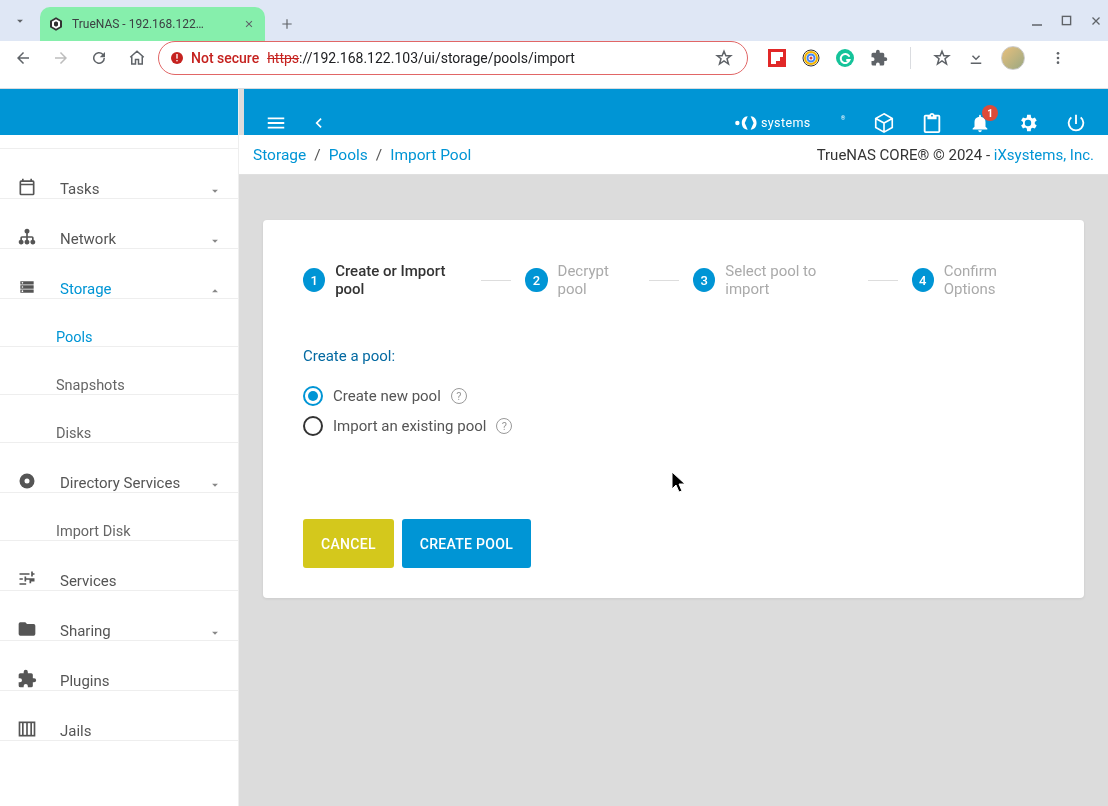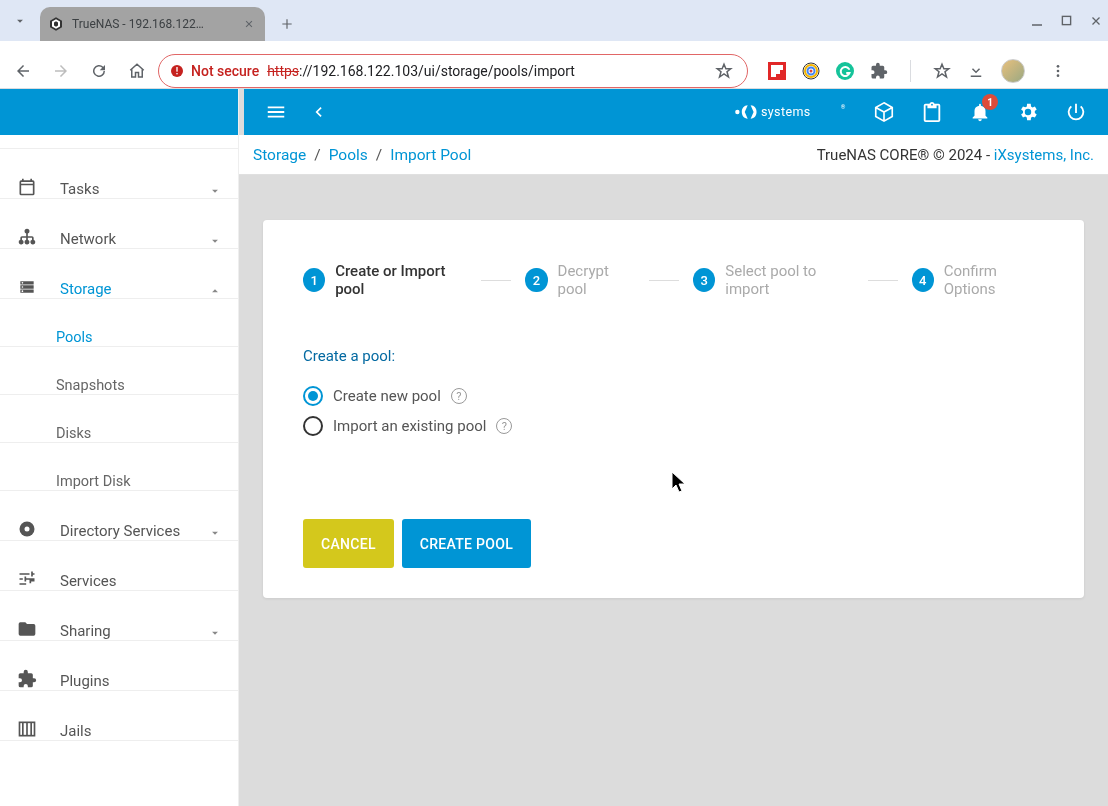--- a/index.html
+++ b/index.html
@@ -1,46 +1,46 @@
 <!DOCTYPE html>
 <html><head>
 <meta charset="utf-8">
 <style>
   *{box-sizing:border-box;margin:0;padding:0;font-family:Roboto,Arial,sans-serif}
   body{width:1108px;height:806px;background:#dee1e6;overflow:hidden;position:relative}
 
   
   .chrome-top{height:41px;background:#dfe7f5;display:flex;align-items:flex-end;position:relative}
   .tab-dropdown{width:40px;height:41px;display:flex;align-items:center;justify-content:center}
-  .tab{background:#a3a3a3;border-radius:10px 10px 0 0;height:34px;width:225px;display:flex;align-items:center;padding:0 8px;gap:8px;font-size:12px;color:#3c4043}
+  .tab{background:#86efac;border-radius:10px 10px 0 0;height:34px;width:225px;display:flex;align-items:center;padding:0 8px;gap:8px;font-size:12px;color:#3c4043}
   .tab .favicon{width:16px;height:16px;flex-shrink:0}
   .tab .title{flex:1;white-space:nowrap;overflow:hidden;text-overflow:ellipsis}
   .tab .close{width:16px;height:16px;display:flex;align-items:center;justify-content:center;color:#5f6368}
   .new-tab{width:28px;height:28px;margin-left:8px;margin-bottom:3px;display:flex;align-items:center;justify-content:center;color:#5f6368;border-radius:50%}
   .win-controls{position:absolute;right:6px;top:0;height:41px;display:flex;align-items:center;gap:18px;color:#5f6368}
   .win-controls span{font-size:14px}
 
-  .chrome-bar{height:48px;background:#fff;display:flex;align-items:flex-end;padding:0 6px 0 6px;gap:4px;border-bottom:1px solid #dadce0}
+  .chrome-bar{height:48px;background:#fff;display:flex;align-items:flex-start;padding:0 6px 0 6px;gap:4px;border-bottom:1px solid #dadce0}
   .nav-btn{width:34px;height:34px;display:flex;align-items:center;justify-content:center;color:#5f6368;border-radius:50%}
   .nav-btn.disabled{color:#bdbdbd}
   .addr{flex:0 0 590px;height:34px;background:#fff;border:1px solid #e16666;border-radius:18px;display:flex;align-items:center;padding:0 14px 0 10px;gap:8px;margin-right:6px}
   .not-secure{color:#c5221f;font-size:14px;font-weight:500;display:flex;align-items:center;gap:6px}
   .url{font-size:14px;color:#5f6368;white-space:nowrap}
   .url .https{color:#c5221f;text-decoration:line-through}
   .url .dark{color:#202124}
   .addr-star{color:#5f6368;margin-left:auto}
   .ext-icons{display:flex;align-items:center;gap:16px;margin-left:10px}
   .ext-icons .ico{width:18px;height:18px;display:flex;align-items:center;justify-content:center}
   .divider{width:1px;height:22px;background:#dadce0;margin:0 6px}
   .avatar{width:24px;height:24px;border-radius:50%;background:linear-gradient(135deg,#e8c07d,#9aa882);border:1px solid #ccc}
   .kebab{width:34px;height:34px;display:flex;align-items:center;justify-content:center;color:#5f6368}
 
   
   .app{display:flex;height:717px}
-  .topbar{position:absolute;top:89px;left:244px;right:0;height:46px;background:#0095d5;display:flex;align-items:center;padding:0 20px;color:#fff}
+  .topbar{position:absolute;top:89px;left:244px;right:0;height:46px;background:#0095d5;display:flex;align-items:flex-end;padding:0 20px;color:#fff}
   .topbar .left{display:flex;align-items:center;gap:18px}
   .topbar .right{margin-left:auto;display:flex;align-items:center;gap:24px}
   .topbar .ico{width:24px;height:24px;display:flex;align-items:center;justify-content:center;position:relative}
   .badge{position:absolute;top:-6px;right:-6px;background:#dd4b39;color:#fff;border-radius:50%;width:16px;height:16px;font-size:10px;display:flex;align-items:center;justify-content:center;font-weight:700}
 
   .sidebar{width:239px;background:#fff;border-right:1px solid #eee;height:717px;overflow:hidden}
   .sb-top{height:46px;background:#0095d5}
   .sb-item{display:flex;align-items:flex-end;height:50px;padding:0 16px;gap:22px;color:#555;font-size:15px;border-bottom:1px solid #eee;cursor:pointer}
   .sb-item.sub{padding-left:56px;height:48px;color:#666;font-size:14.5px}
   .sb-item.active{color:#0095d5}
@@ -277,38 +277,38 @@
 
     <div class="sb-item sub active">
         <span style="color:#0095d5">Pools</span>
       </div>
     <div class="sb-item sub">
         <span>Snapshots</span>
       </div>
     <div class="sb-item sub">
         <span>Disks</span>
       </div>
-    <div class="sb-item sub">
-        <span>Import Disk</span>
-      </div>
-
     <div class="sb-item">
       <span class="sb-icon">
           <svg width="20" height="20" viewBox="0 0 24 24">
             <circle cx="12" cy="12" r="9" fill="#555"></circle>
             <circle cx="12" cy="12" r="3" fill="#fff"></circle>
           </svg>
         </span>
       <span>Directory Services</span>
       <span class="chev">
           <svg width="14" height="14" viewBox="0 0 24 24">
             <path fill="#888" d="M7 10l5 5 5-5z"></path>
           </svg>
         </span>
     </div>
+
+    <div class="sb-item sub">
+        <span>Import Disk</span>
+      </div>
     <div class="sb-item">
       <span class="sb-icon">
           <svg width="20" height="20" viewBox="0 0 24 24">
             <path fill="#555" d="M3 17h8v2H3zm0-6h4v2H3zm0-6h12v2H3zm14 12v-2h4v-2h-4v-2h-2v6zm-6-6V9h-2v6h2v-2h10v-2zm8-6V3h-2v6h2V7h2V5z"></path>
           </svg>
         </span>
       <span>Services</span>
     </div>
     <div class="sb-item">
       <span class="sb-icon">

